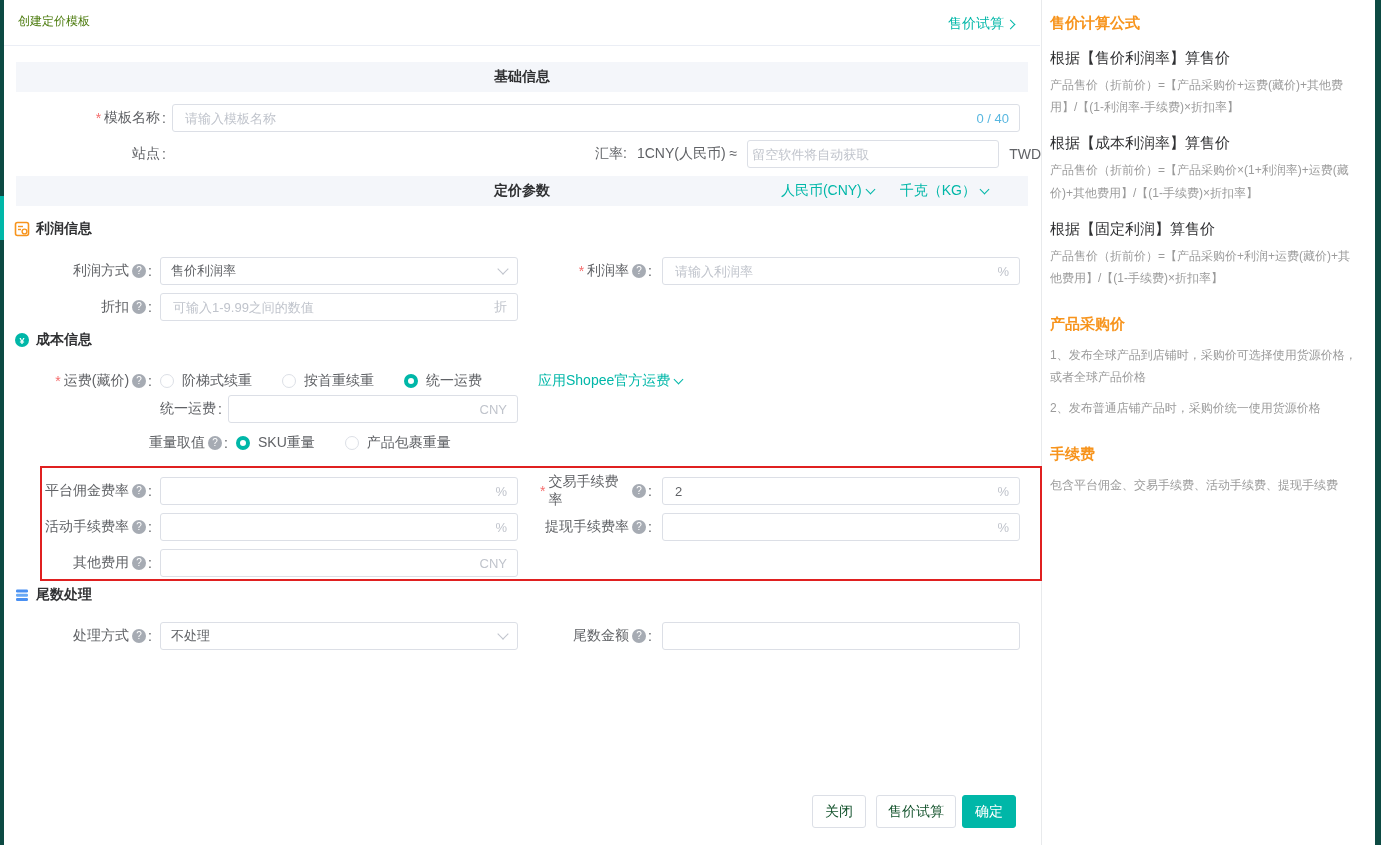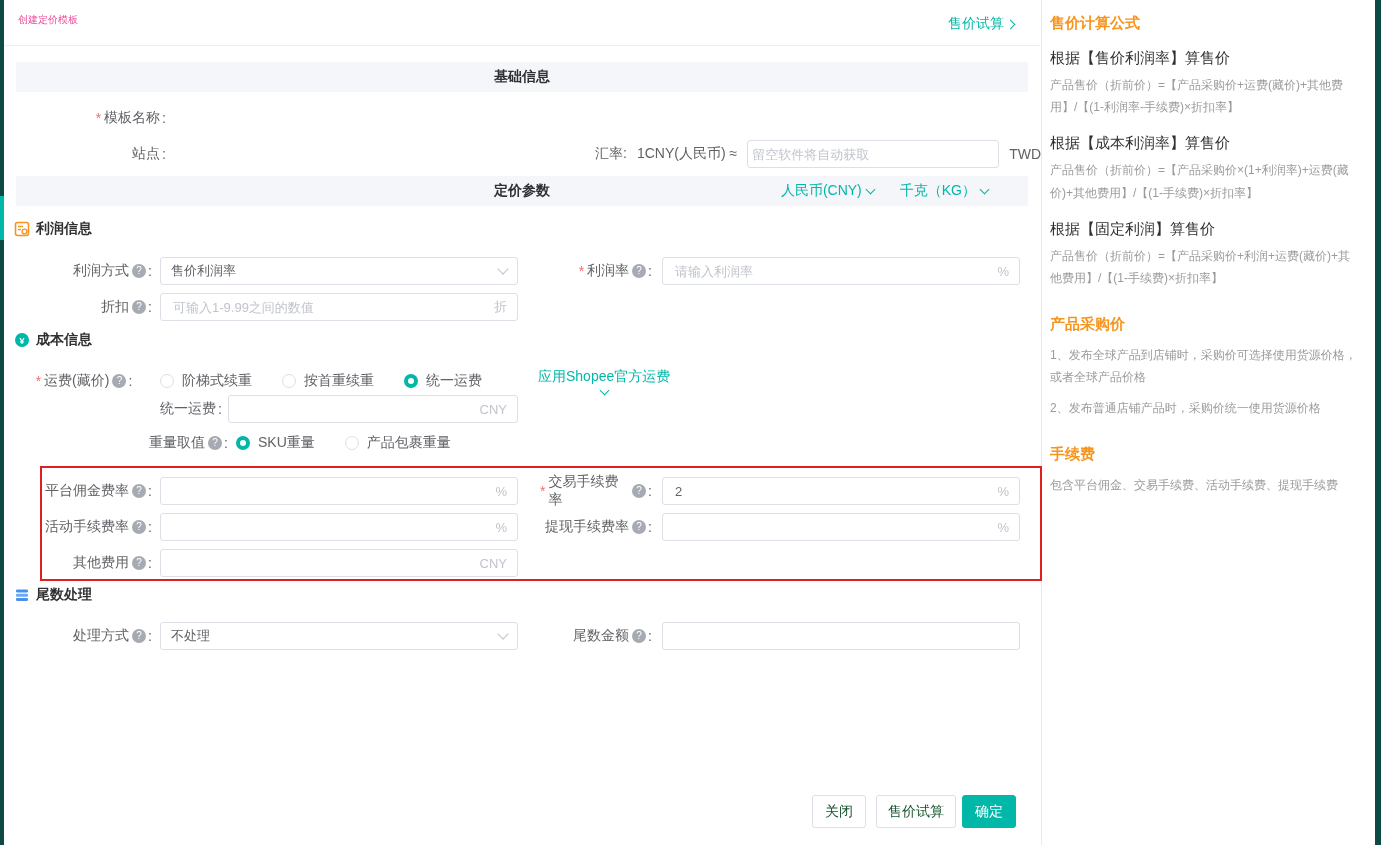--- a/index.html
+++ b/index.html
@@ -4,21 +4,21 @@
 <style>
   html,body{margin:0;padding:0;background:#fff;}
   #page{position:relative;width:1381px;height:845px;background:#fff;overflow:hidden;
         font-family:"Liberation Sans","DejaVu Sans",sans-serif;color:#303133;}
   
   .edge{position:absolute;top:0;height:845px;background:#0d4a43;}
   .edge-left{left:0;width:4px;}
   .edge-right{left:1375px;width:6px;}
   .edge-active{position:absolute;left:0;top:196px;width:4px;height:44px;background:#00b7a8;}
   
-  .hdr-title{position:absolute;left:18px;top:13px;font-size:10px;color:#ec4899;}
+  .hdr-title{position:absolute;left:18px;top:13px;font-size:12px;color:#4d7c0f;}
   .hdr-link{position:absolute;left:948px;top:15px;font-size:14px;color:#00b7a8;display:flex;align-items:center;gap:3px;cursor:pointer;}
   .hdr-divider{position:absolute;left:4px;top:45px;width:1036px;height:1px;background:#ebeef5;}
   
   .sec-bar{position:absolute;left:16px;width:1012px;height:30px;background:#f4f6fa;display:flex;align-items:center;justify-content:center;font-size:14px;font-weight:600;color:#303133;}
   .bar-units{position:absolute;right:40px;top:0;height:30px;display:flex;align-items:center;gap:26px;font-weight:400;}
   .unit{display:flex;align-items:center;gap:5px;color:#00b7a8;font-size:14px;cursor:pointer;}
   
   .sec-head{position:absolute;left:14px;display:flex;align-items:center;gap:6px;font-size:14px;font-weight:700;color:#303133;}
   
   .lbl{position:absolute;height:28px;display:flex;align-items:center;justify-content:flex-end;color:#606266;font-size:14px;}
@@ -32,21 +32,21 @@
   .suffix{color:#c0c4cc;font-size:13px;margin-left:6px;flex:none;}
   .counter{color:#58b7e0;font-size:13px;margin-left:6px;flex:none;}
   .chev{width:7px;height:7px;border-right:1.4px solid #c0c4cc;border-bottom:1.4px solid #c0c4cc;transform:rotate(45deg);margin-left:auto;margin-top:-4px;flex:none;}
   .chev.teal{border-color:#00b7a8;margin-left:0;width:6px;height:6px;}
   .chev-right{width:6px;height:6px;border-right:1.6px solid #00b7a8;border-top:1.6px solid #00b7a8;transform:rotate(45deg);}
   
   .radio-group{position:absolute;height:24px;display:flex;align-items:center;gap:30px;}
   .radio-item{display:flex;align-items:center;font-size:14px;color:#606266;cursor:pointer;}
   .radio{width:14px;height:14px;border:1px solid #dcdfe6;border-radius:50%;background:#fff;box-sizing:border-box;margin-right:8px;flex:none;}
   .radio.on{border:4px solid #00b7a8;}
-  .inline-link{display:flex;align-items:center;gap:5px;color:#00b7a8;font-size:14px;margin-left:26px;cursor:pointer;flex-direction:column;}
+  .inline-link{display:flex;align-items:center;gap:5px;color:#00b7a8;font-size:14px;margin-left:26px;cursor:pointer;}
   
   .ex-row{position:absolute;display:flex;align-items:center;gap:10px;height:28px;font-size:14px;color:#606266;}
   .ex-lbl::after{content:":";}
   .ex-input{position:relative;height:28px;width:252px;border:1px solid #dcdfe6;border-radius:3px;box-sizing:border-box;display:flex;align-items:center;padding:0 2px;}
   .ex-input input{border:none;outline:none;flex:1;min-width:0;font-size:13px;color:#606266;font-family:inherit;}
   .ex-input input::placeholder{color:#c0c4cc;}
   
   .redbox{position:absolute;left:40px;top:466px;width:998px;height:111px;border:2px solid #e02020;pointer-events:none;z-index:5;}
   
   .btn{position:absolute;top:795px;height:33px;border:1px solid #dcdfe6;border-radius:3px;background:#fff;display:flex;align-items:center;justify-content:center;font-size:14px;color:#14532d;cursor:pointer;box-sizing:border-box;}
@@ -72,20 +72,24 @@
     <span>售价试算</span>
     <span class="chev-right"></span>
   </div>
   <div class="hdr-divider"></div>
 
   <div class="sec-bar" style="top:62px;">
     <span>基础信息</span>
   </div>
 
   <div class="lbl req" style="left:16px;top:104px;width:150px;">模板名称</div>
+  <div class="ctrl" style="left:172px;top:104px;width:848px;">
+    <input placeholder="请输入模板名称" style="">
+    <span class="counter">0 / 40</span>
+  </div>
 
   <div class="lbl" style="left:16px;top:140px;width:150px;">站点</div>
   <div class="ex-row" style="left:595px;top:140px;">
     <span class="ex-lbl">汇率</span>
     <span>1CNY(人民币) ≈</span>
     <span class="ex-input">
       <input placeholder="留空软件将自动获取" style="">
     </span>
     <span>TWD</span>
   </div>
@@ -141,21 +145,21 @@
   </div>
 
   <div class="sec-head" style="top:331px;">
     <svg width="16" height="16" viewBox="0 0 16 16">
       <circle cx="8" cy="8" r="7" fill="#00b7a8"></circle>
       <text x="8" y="11.5" font-size="9" fill="#ffffff" text-anchor="middle" font-family="sans-serif">¥</text>
     </svg>
     <span>成本信息</span>
   </div>
 
-  <div class="lbl req" style="left:16px;top:369px;width:136px;height:24px;justify-content:center;">
+  <div class="lbl req" style="left:16px;top:369px;width:136px;height:24px;">
     <span>运费(藏价)</span>
     <span class="qicon">?</span>
   </div>
   <div class="radio-group" style="left:160px;top:369px;">
     <span class="radio-item">
       <span class="radio"></span>
       <span>阶梯式续重</span>
     </span>
     <span class="radio-item">
       <span class="radio"></span>

